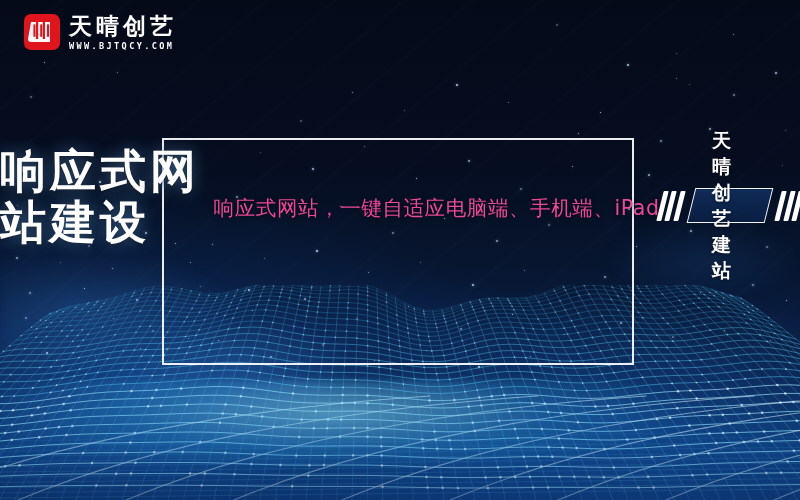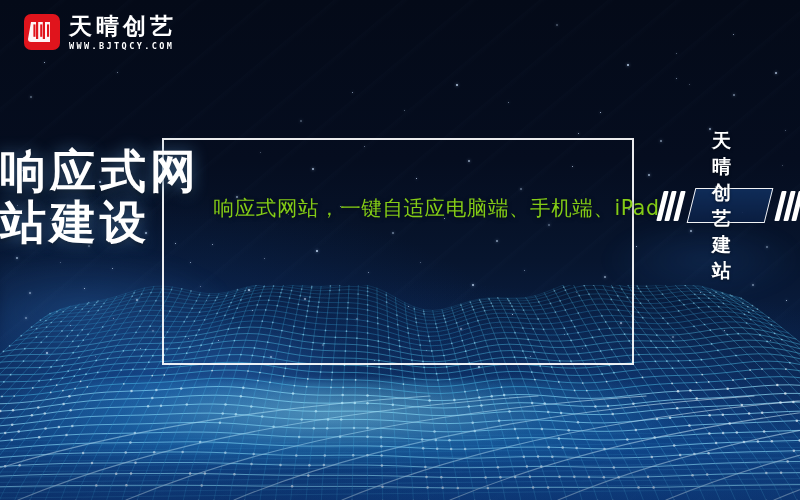--- a/index.html
+++ b/index.html
@@ -84,21 +84,21 @@
     position:absolute;left:0;right:0;top:146px;
     display:flex;flex-direction:row;align-items:center;
   }
   .title{
     color:#ffffff;font-weight:bold;font-size:46px;letter-spacing:4px;
     font-family:"DejaVu Sans","Liberation Sans",sans-serif;
     text-shadow:0 0 16px rgba(120,190,255,.45),0 2px 5px rgba(0,0,0,.55);
     line-height:1.1;
   }
   .subtitle{
-    color:#84cc16;font-size:20.5px;letter-spacing:.6px;margin-top:22px;
+    color:#ec4899;font-size:20.5px;letter-spacing:.6px;margin-top:22px;
     font-family:"DejaVu Sans","Liberation Sans",sans-serif;
     text-shadow:0 1px 4px rgba(0,0,0,.6);
     white-space:nowrap;
   }
 
   
   .badge-wrap{margin-top:18px;position:relative;height:36px;display:flex;align-items:center;}
   .badge{
     position:relative;height:33px;display:flex;align-items:center;justify-content:center;
     padding:0 20px;

